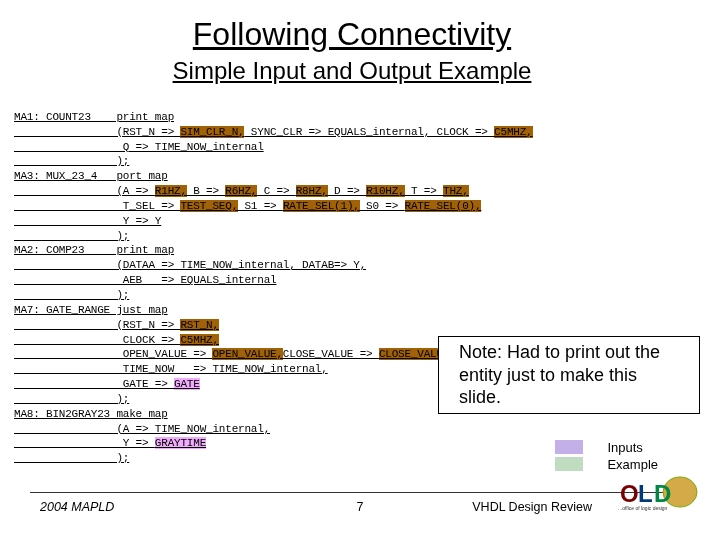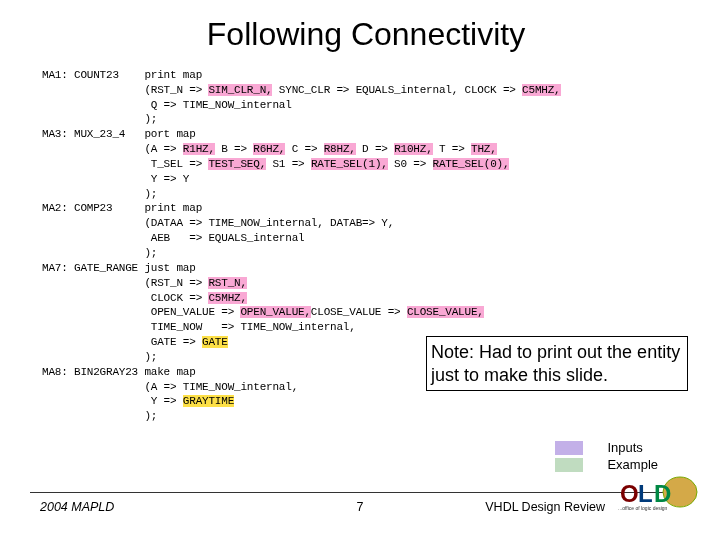--- a/index.html
+++ b/index.html
@@ -5,95 +5,96 @@
   * { margin: 0; padding: 0; box-sizing: border-box; }
   body {
     width: 720px;
     height: 540px;
     background: #fff;
     font-family: Arial, Helvetica, sans-serif;
     color: #000;
     position: relative;
     overflow: hidden;
   }
-  .slide { padding: 10px 30px 0 42px; }
+  .slide { padding: 10px 30px 0 14px; text-decoration: underline; }
   .title {
     font-size: 32px;
     font-weight: 400;
     text-align: center;
     margin-top: 6px;
   }
   .subtitle {
     font-size: 24px;
     font-weight: 400;
     text-align: center;
     margin-top: 4px;
     margin-bottom: 10px;
   }
   .code {
     font-family: "Courier New", monospace;
     font-size: 11px;
     line-height: 1.35;
     white-space: pre;
     letter-spacing: -0.2px;
   }
-  .hl-in { background: #f9a8d4; }
-  .hl-out { background: #fde047; }
+  .hl-in { background: #a16207; }
+  .hl-out { background: #f0abfc; }
   .note-box {
     position: absolute;
-    right: 32px;
+    right: 20px;
     top: 336px;
     width: 262px;
     border: 1px solid #000;
-    padding: 4px 4px;
+    padding: 4px 20px;
     font-size: 18px;
     background: #fff;
     line-height: 1.25;
   }
   .legend {
     position: absolute;
     right: 62px;
     top: 440px;
     font-size: 13px;
   }
-  .legend-row { display: flex; align-items: flex-end; gap: 24px; margin-bottom: 2px; }
+  .legend-row { display: flex; align-items: flex-start; gap: 24px; margin-bottom: 2px; }
   .legend-swatch { width: 28px; height: 14px; }
   .sw-in { background: #c3b0e8; }
   .sw-out { background: #c0dcc0; }
   .hr {
     position: absolute;
     left: 30px;
     right: 30px;
     top: 492px;
     border-top: 1px solid #333;
   }
   .footer {
     position: absolute;
     left: 30px;
     right: 30px;
     top: 500px;
     font-size: 12.5px;
   }
   .foot-left { position: absolute; left: 10px; font-style: italic; }
   .foot-center { position: absolute; left: 50%; transform: translateX(-50%); }
-  .foot-right { position: absolute; right: 85px; }
+  .foot-right { position: absolute; right: 98px; }
   .logo {
     position: absolute;
     right: 22px;
     top: 476px;
     width: 80px;
     height: 36px;
   }
   .code-block2 { margin-top: 6px; }
 </style>
 </head>
 <body>
 
 <div class="slide">
   <h1 class="title">Following Connectivity</h1>
+  <h2 class="subtitle">Simple Input and Output Example</h2>
 
   <div class="code">
 <span>MA1: COUNT23    print map</span>
 <span>                (RST_N =&gt; </span><span class="hl-in">SIM_CLR_N,</span><span> SYNC_CLR =&gt; EQUALS_internal, CLOCK =&gt; </span><span class="hl-in">C5MHZ,</span>
 <span>                 Q =&gt; TIME_NOW_internal</span>
 <span>                );</span>
 <span>MA3: MUX_23_4   port map</span>
 <span>                (A =&gt; </span><span class="hl-in">R1HZ,</span><span> B =&gt; </span><span class="hl-in">R6HZ,</span><span> C =&gt; </span><span class="hl-in">R8HZ,</span><span> D =&gt; </span><span class="hl-in">R10HZ,</span><span> T =&gt; </span><span class="hl-in">THZ,</span>
 <span>                 T_SEL =&gt; </span><span class="hl-in">TEST_SEQ,</span><span> S1 =&gt; </span><span class="hl-in">RATE_SEL(1),</span><span> S0 =&gt; </span><span class="hl-in">RATE_SEL(0),</span>
 <span>                 Y =&gt; Y</span>

